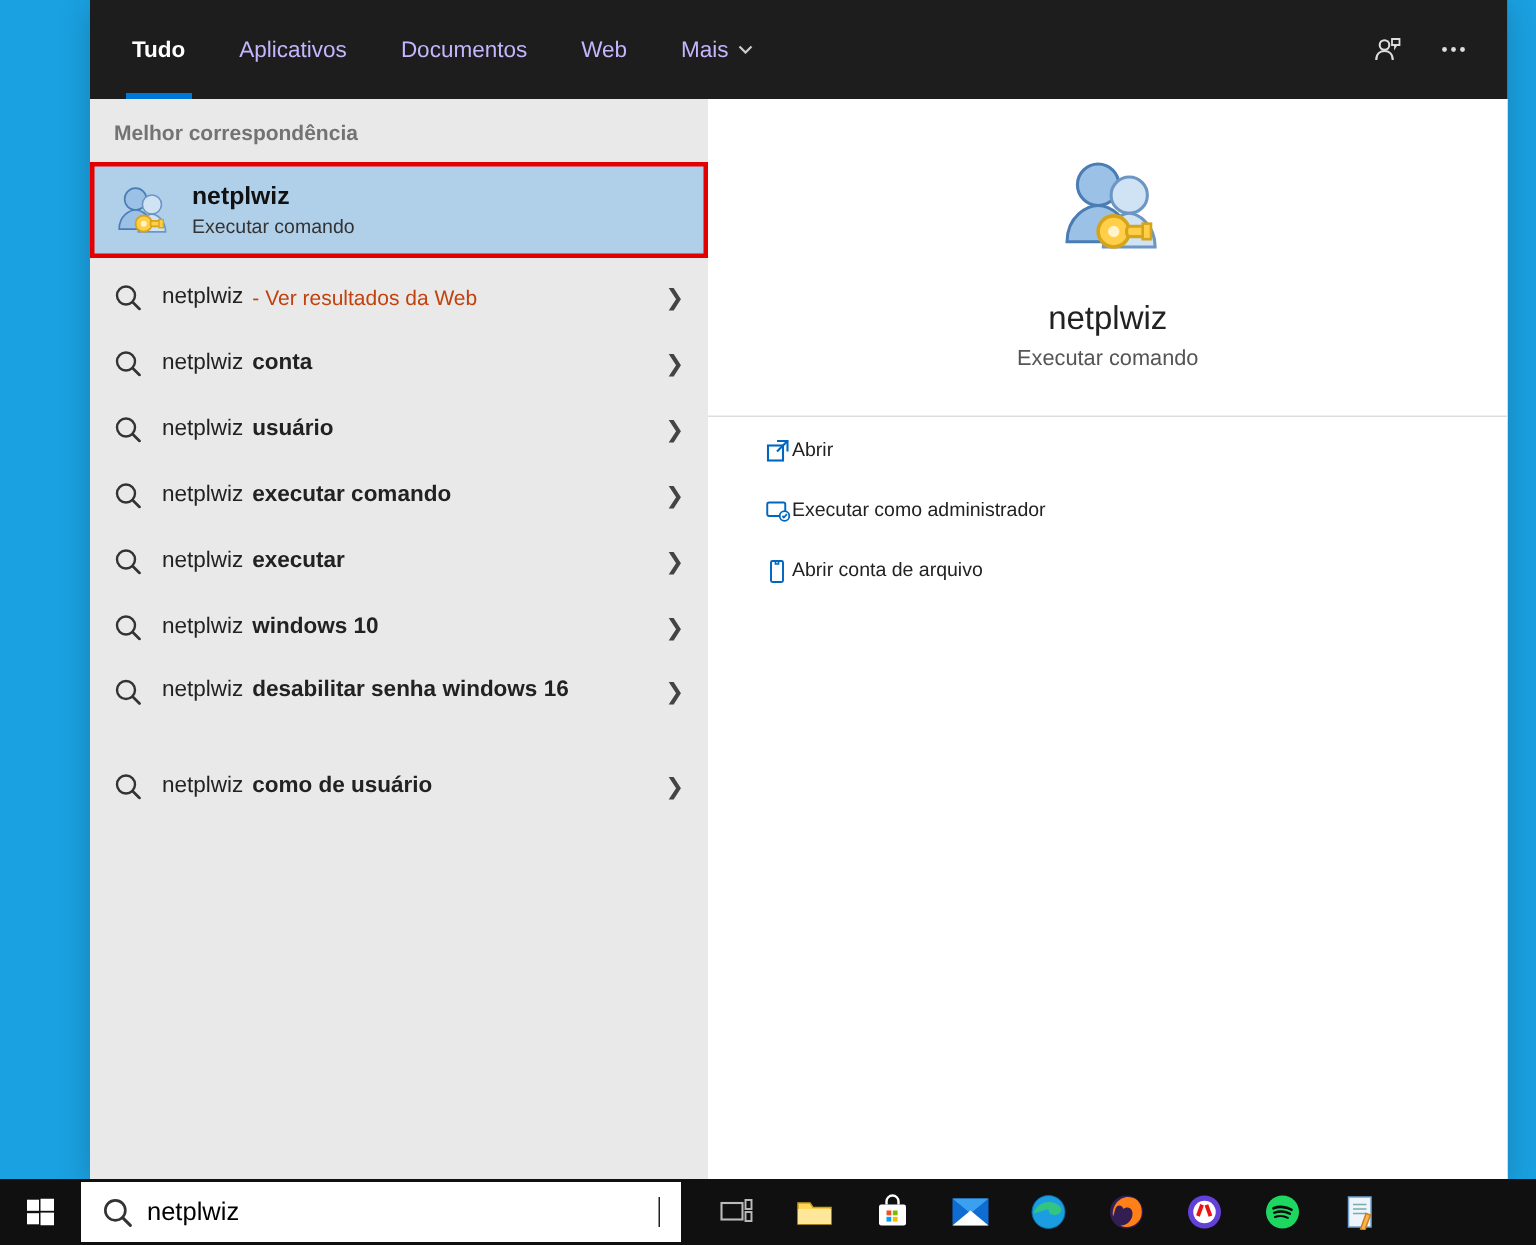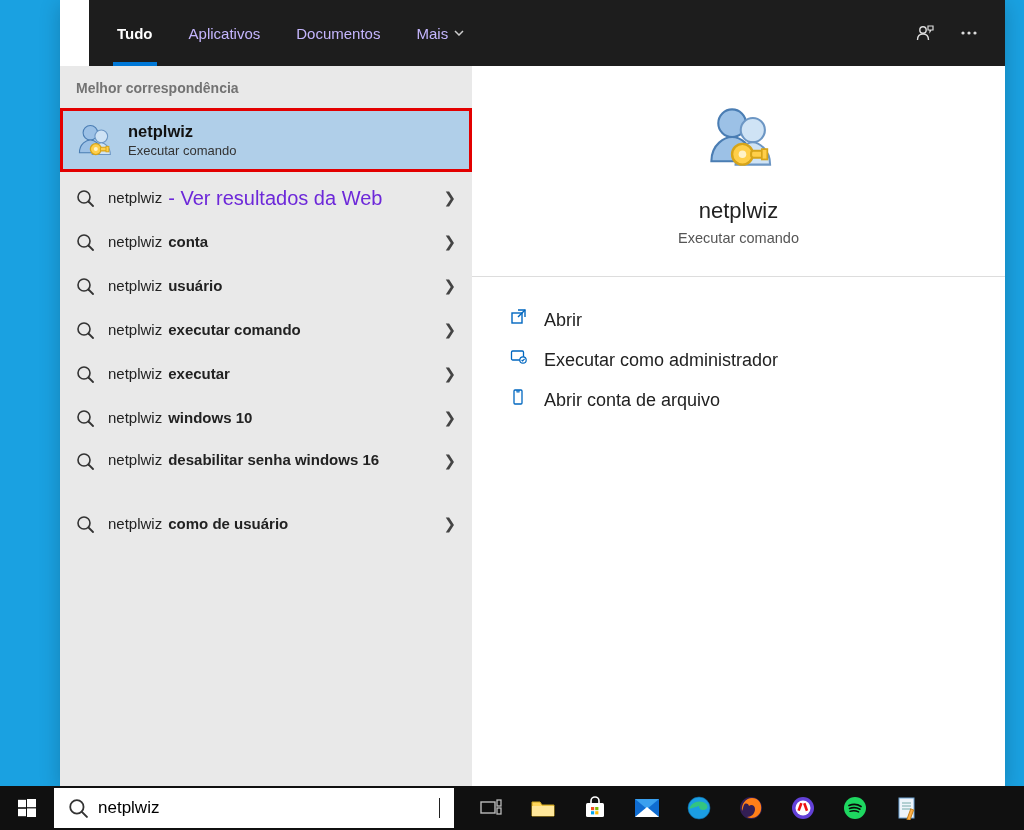--- a/index.html
+++ b/index.html
@@ -12,21 +12,21 @@
     width: 945px; height: 786px;
     background: #fff;
     display: flex; flex-direction: column;
     box-shadow: 0 4px 20px rgba(0,0,0,.2);
   }
 
   
   .tabs {
     background: #1d1d1d; color: #fff;
     display: flex; align-items: center;
-    height: 66px; padding: 0 14px 0 10px; margin-left: 29px;
+    height: 66px; padding: 0 14px 0 10px;
   }
   .tab {
     padding: 0 18px; height: 100%;
     display: flex; align-items: center;
     font-size: 15px; color: #c4b5fd;
     cursor: pointer; position: relative;
   }
   .tab.active { color: #fff; font-weight: 600; }
   .tab.active::after {
     content: ""; position: absolute; left: 14px; right: 14px; bottom: 0;
@@ -59,30 +59,30 @@
   .search-list { display:flex; flex-direction:column; }
   .result {
     display:flex; align-items:center; gap: 14px;
     height: 44px; padding: 0 16px; cursor:pointer;
     font-size: 15px; color:#222;
   }
   .result.tall { height: 62px; align-items:flex-start; padding-top:10px; }
   .result .txt { flex:1; display:flex; align-items:center; gap:6px; flex-wrap:wrap; line-height:1.3; }
   .result .txt .normal { font-weight:400; }
   .result .txt .bold { font-weight:700; }
-  .result .hint { font-size:20px; color:#6d28d9; }
+  .result .hint { font-size:14px; color:#c2410c; }
   .result .arrow { color:#444; }
   .mag { width:18px; height:18px; flex-shrink:0; }
 
   
   .preview-icon { align-self:center; margin-top: 8px; }
   .preview-title { text-align:center; font-size:22px; color:#222; margin-top:22px; }
   .preview-sub { text-align:center; font-size:14.5px; color:#555; margin-top:6px; }
   .divider { border-top:1px solid #ddd; margin: 30px -36px 14px -36px; }
-  .action { display:flex; align-items:flex-end; gap:16px; height:40px; font-size:18px; color:#222; cursor:pointer; padding-left:2px;}
+  .action { display:flex; align-items:flex-start; height:40px; font-size:13px; color:#222; cursor:pointer; padding-left:2px;}
   .action svg { width:18px; height:18px; }
   .action-icon { color:#0067c0; }
 
   
   .taskbar {
     position:absolute; left:0; right:0; bottom:0; height:44px;
     background:#101010; display:flex; align-items:center;
   }
   .start-btn { width:54px; height:100%; display:flex; align-items:center; justify-content:center; cursor:pointer; }
   .search-box {
@@ -125,20 +125,23 @@
     <div class="tab active">
         <span>Tudo</span>
       </div>
     <div class="tab">
         <span>Aplicativos</span>
       </div>
     <div class="tab">
         <span>Documentos</span>
       </div>
     <div class="tab">
+        <span>Web</span>
+      </div>
+    <div class="tab">
       <span>Mais</span>
       <svg class="chev chev-down-glyph" viewBox="0 0 10 6">
           <path d="M1 1 L5 5 L9 1" fill="none" stroke="#ccc" stroke-width="1.5"></path>
         </svg>
     </div>
     <div class="tab-spacer"></div>
     <div class="tab-icon-btn">
       <svg width="20" height="20" viewBox="0 0 20 20">
           <circle cx="8" cy="7" r="3.2" fill="none" stroke="#ddd" stroke-width="1.4"></circle>
           <path d="M2.5 17 C2.5 12.5 5.5 11 8 11 C10.5 11 13.5 12.5 13.5 17" fill="none" stroke="#ddd" stroke-width="1.4"></path>

